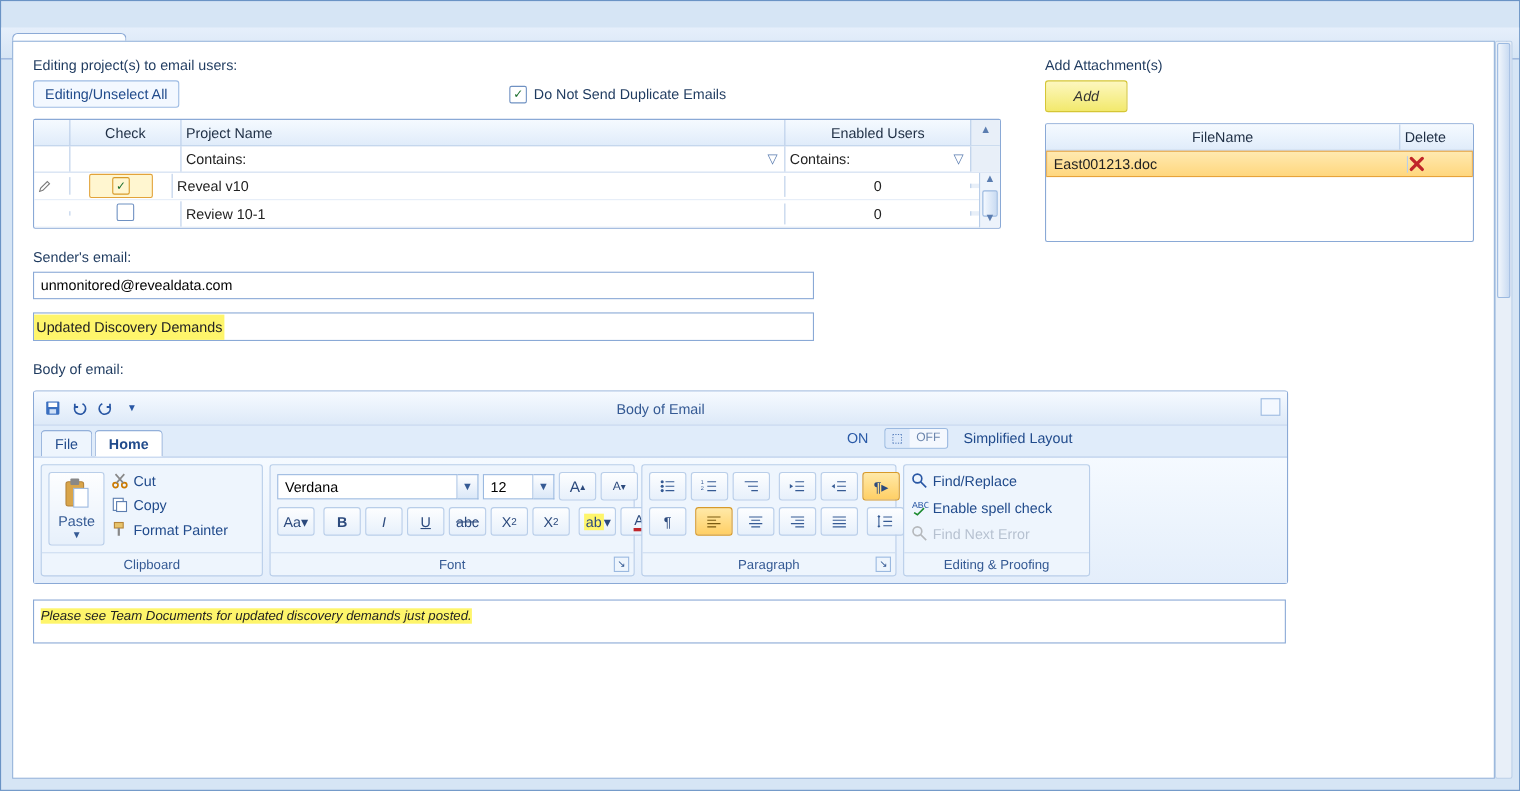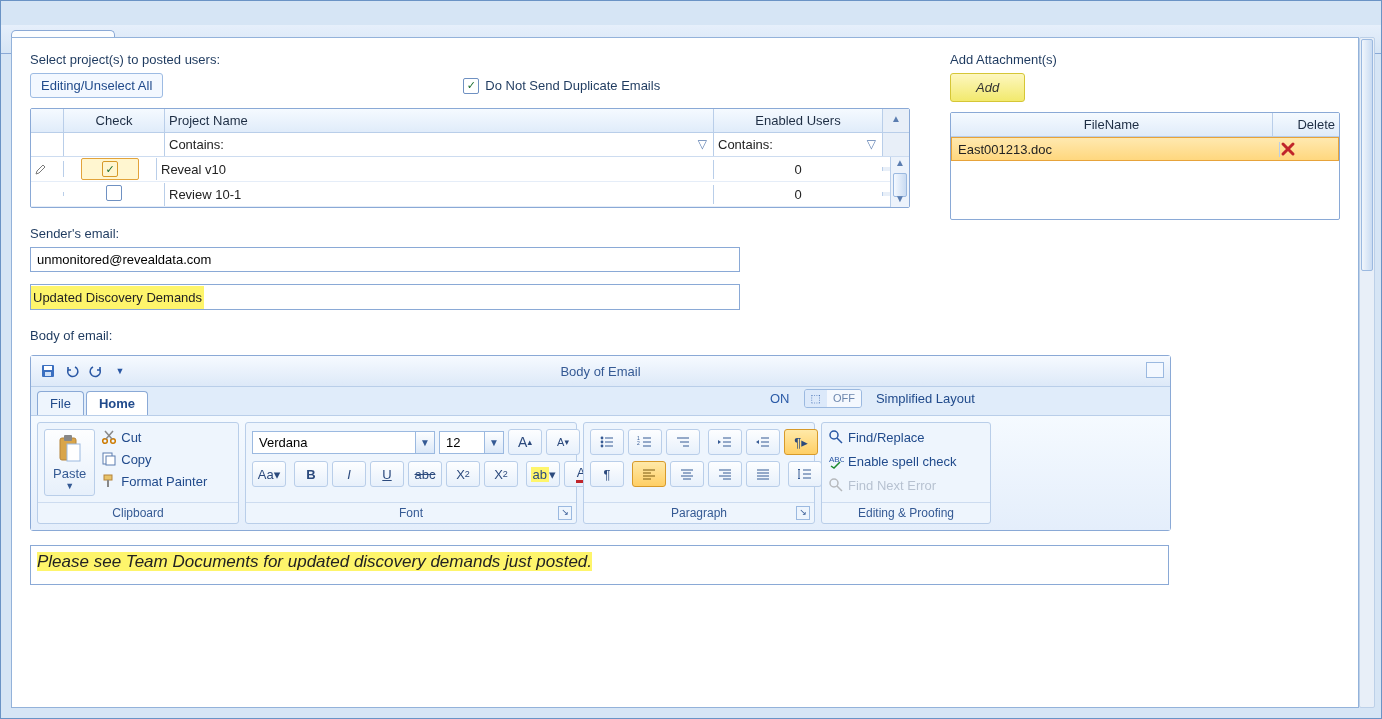--- a/index.html
+++ b/index.html
@@ -44,21 +44,21 @@
   .ptable .sel .colA{color:#6a6a6a;font-size:12px;text-align:center;}
   .ptable .vbar{position:absolute;right:0;top:0;bottom:0;width:18px;background:#edf3fb;border-left:1px solid #b9cee9;}
   .ptable .vbar .ar{height:14px;text-align:center;color:#5b7db0;font-size:10px;}
   .ptable .vbar .tr{position:absolute;left:2px;right:2px;top:16px;bottom:16px;background:#e2ebf7;}
   .ptable .vbar .th{position:absolute;left:2px;right:2px;top:16px;height:22px;background:linear-gradient(90deg,#f4f9ff,#c9dbf2);border:1px solid #9bb9e0;border-radius:2px;}
   
   .atable{margin-top:10px;border:1px solid #8aa9d6;border-radius:2px;overflow:hidden;height:106px;background:#fff;}
   .atable .hdr{display:flex;background:linear-gradient(#f5faff,#e0ecfa);border-bottom:1px solid #b9cee9;}
   .atable .hdr>div{padding:4px;color:#1e2e44;}
   .atable .c1{flex:1;text-align:center;border-right:1px solid #b9cee9;}
-  .atable .c2{width:58px;text-align:right;}
+  .atable .c2{width:58px;text-align:left;}
   .atable .arow{display:flex;align-items:center;background:linear-gradient(#ffe9b0,#ffd77e);border:1px solid #e7a33a;margin:0;height:22px;}
   .atable .arow .c1{text-align:left;padding-left:6px;}
   .atable .arow .c2 svg{vertical-align:middle;}
   
   .tin{width:710px;box-sizing:border-box;border:1px solid #8aa9d6;padding:4px 6px;background:#fff;font:inherit;}
   .hl{background:#fef56b;}
   
   .editor{margin-top:12px;border:1px solid #8aa9d6;border-radius:3px;background:#eef5fd;width:1139px;}
   .editor .qat{display:flex;align-items:center;height:30px;padding:0 8px;background:linear-gradient(#f6faff,#dde9f8);border-bottom:1px solid #b9cee9;position:relative;}
   .qat .ic{width:18px;height:18px;margin-right:6px;display:flex;align-items:center;justify-content:center;color:#2957a4;cursor:pointer;}
@@ -84,21 +84,21 @@
   .paste .pl{color:#355a94;margin-top:2px;}
   .paste .dd{font-size:9px;color:#355a94;}
   .link{color:#214b8c;cursor:pointer;text-align:center;}
   .fontname{display:flex;}
   .fontname input{width:150px;border:1px solid #9bb9e0;padding:3px 6px;background:#fff;font:inherit;}
   .fontname .drop, .fsz .drop{width:18px;border:1px solid #9bb9e0;border-left:none;background:linear-gradient(#fdfeff,#dbe8f8);display:flex;align-items:center;justify-content:center;font-size:10px;color:#355a94;cursor:pointer;}
   .fsz{display:flex;}
   .fsz input{width:32px;border:1px solid #9bb9e0;padding:3px 6px;background:#fff;font:inherit;}
   
   .bodyarea{margin-top:14px;width:1139px;border:1px solid #8aa9d6;background:#fff;padding:6px;box-sizing:border-box;height:40px;overflow:hidden;}
-  .bodyarea .txt{font-family:Verdana,sans-serif;font-size:17px;font-style:italic;background:#fef56b;display:inline;}
+  .bodyarea .txt{font-family:Verdana,sans-serif;font-size:12px;font-style:italic;background:#fef56b;display:inline;}
   svg{display:block;}
 </style>
 </head>
 <body>
 
 <div class="window">
 
   <div class="tabstrip">
     <div class="tab">Email Users</div>
     <div class="wc">
@@ -108,21 +108,21 @@
   </div>
 
   <div class="scrollbar">
       <div class="thumb"></div>
     </div>
 
   <div class="inner">
     <div class="row">
 
       <div class="left">
-        <div class="label">Select project(s) to posted users:</div>
+        <div class="label">Editing project(s) to email users:</div>
         <div style="display:flex;align-items:center;gap:300px;">
           <span class="btn">Editing/Unselect All</span>
           <label class="chkline">
             <span class="chk">✓</span>
             <span>Do Not Send Duplicate Emails</span>
           </label>
         </div>
 
         
         <div class="ptable">

